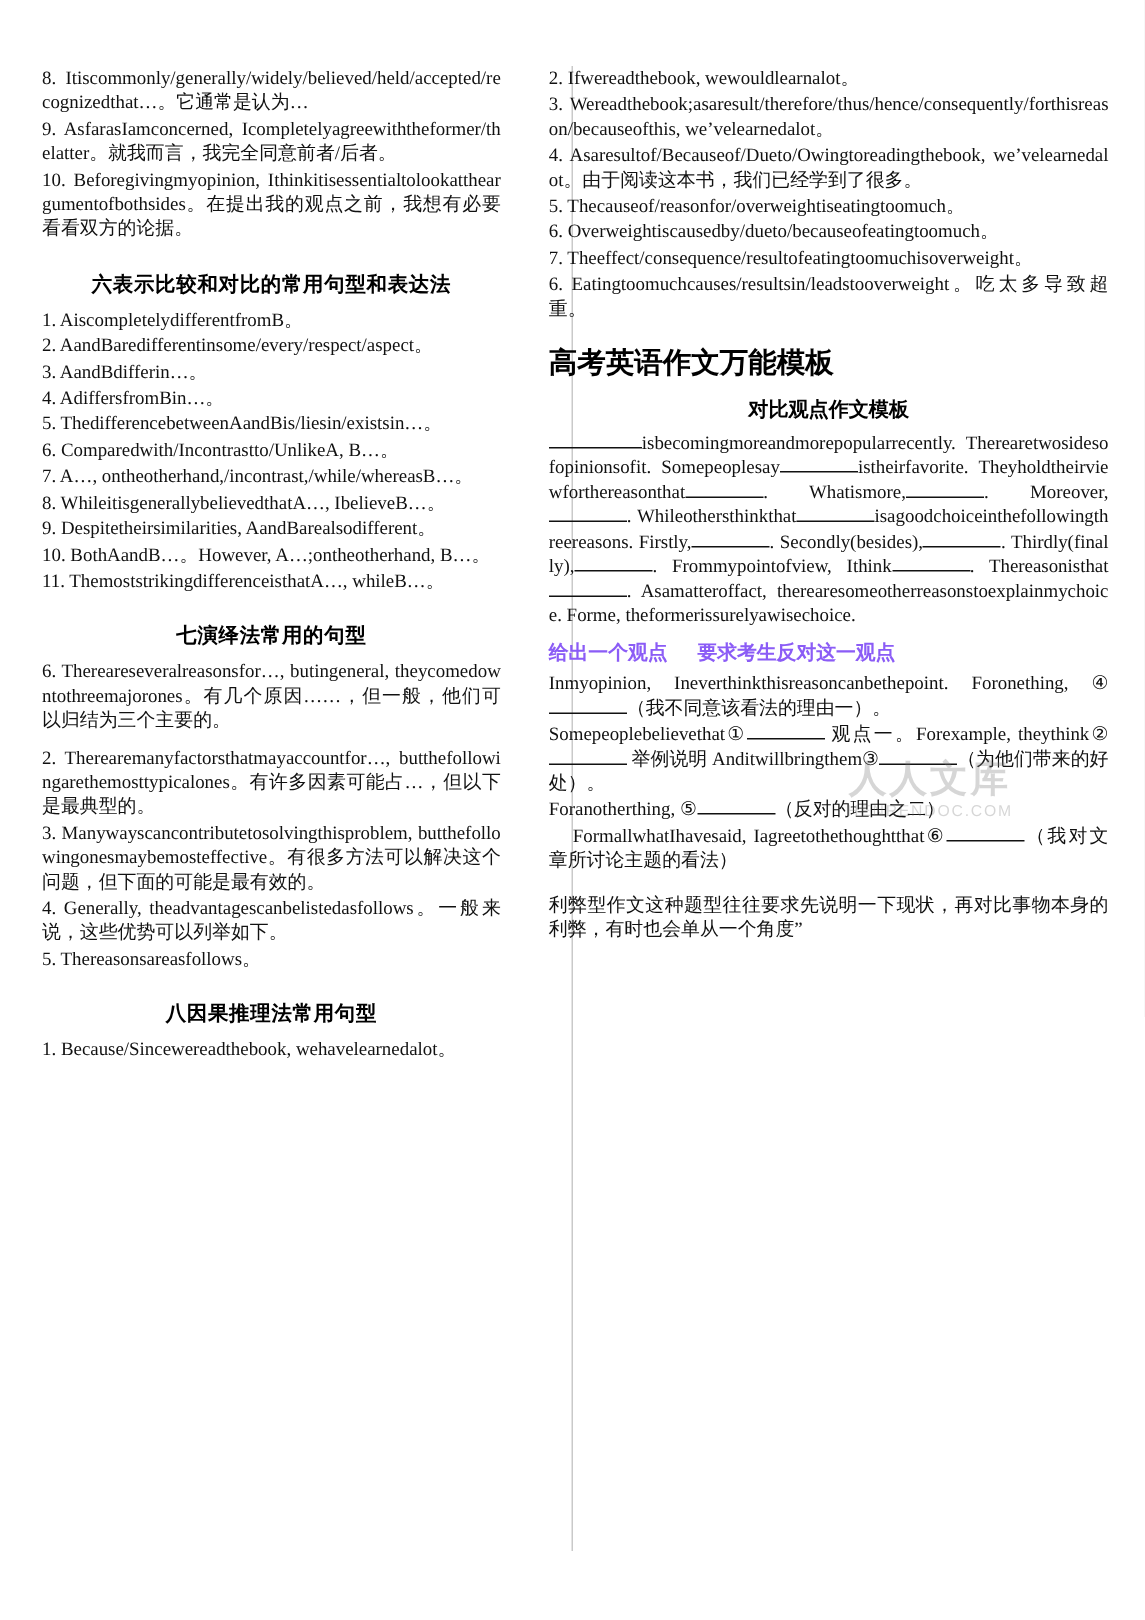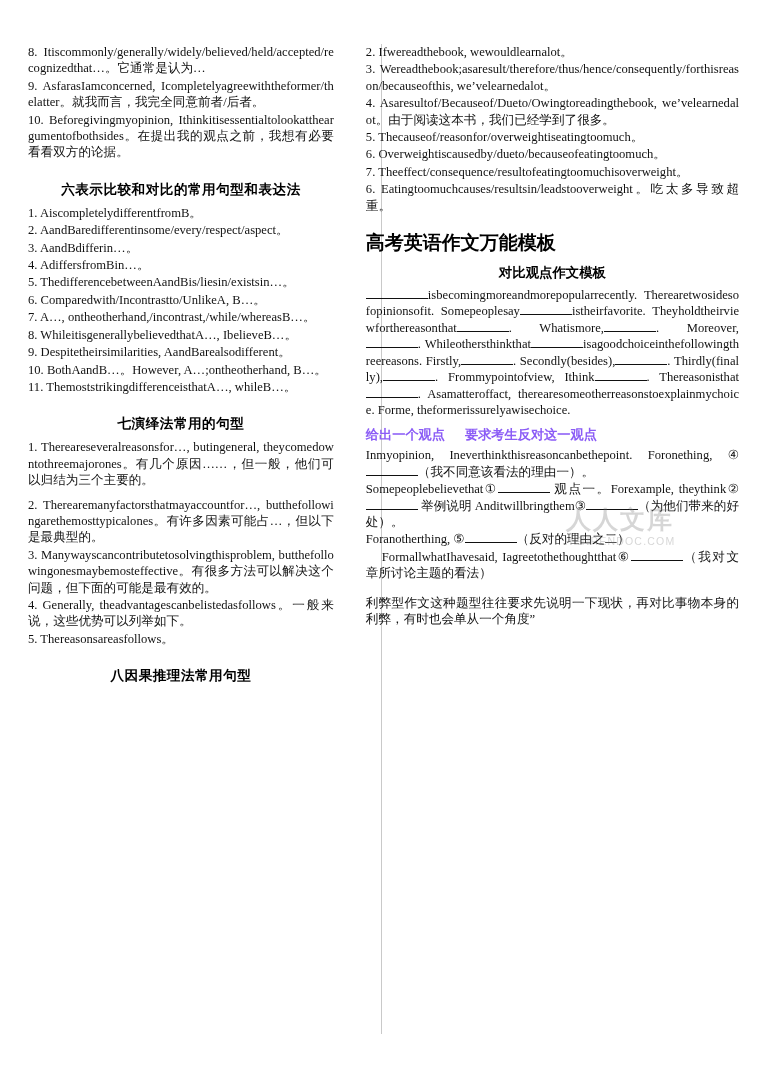--- a/index.html
+++ b/index.html
@@ -154,26 +154,27 @@
       <p class="line">3. AandBdifferin…。</p>
       <p class="line">4. AdiffersfromBin…。</p>
       <p class="line">5. ThedifferencebetweenAandBis/liesin/existsin…。</p>
       <p class="line">6. Comparedwith/Incontrastto/UnlikeA, B…。</p>
       <p class="line">7. A…, ontheotherhand,/incontrast,/while/whereasB…。</p>
       <p class="line">8. WhileitisgenerallybelievedthatA…, IbelieveB…。</p>
       <p class="line">9. Despitetheirsimilarities, AandBarealsodifferent。</p>
       <p class="line">10. BothAandB…。However, A…;ontheotherhand, B…。</p>
       <p class="line">11. ThemoststrikingdifferenceisthatA…, whileB…。</p>
       <h2 class="section">七演绎法常用的句型</h2>
-      <p class="line">1. Thereareseveralreasonsfor…, butingeneral, theycomedowntothreemajorones。有几个原因……，但一般，他们可以归结为三个主要的。</p>
+      <p class="line">6. Thereareseveralreasonsfor…, butingeneral, theycomedowntothreemajorones。有几个原因……，但一般，他们可以归结为三个主要的。</p>
       <p class="line gap">2. Therearemanyfactorsthatmayaccountfor…, butthefollowingarethemosttypicalones。有许多因素可能占…，但以下是最典型的。</p>
       <p class="line">3. Manywayscancontributetosolvingthisproblem, butthefollowingonesmaybemosteffective。有很多方法可以解决这个问题，但下面的可能是最有效的。</p>
       <p class="line">4. Generally, theadvantagescanbelistedasfollows。一般来说，这些优势可以列举如下。</p>
       <p class="line">5. Thereasonsareasfollows。</p>
       <h2 class="section">八因果推理法常用句型</h2>
+      <p class="line">1. Because/Sincewereadthebook, wehavelearnedalot。</p>
     </div>
 
     <div class="col col-right">
       <p class="line">2. Ifwereadthebook, wewouldlearnalot。</p>
       <p class="line">3. Wereadthebook;asaresult/therefore/thus/hence/consequently/forthisreason/becauseofthis, we’velearnedalot。</p>
       <p class="line">4. Asaresultof/Becauseof/Dueto/Owingtoreadingthebook, we’velearnedalot。由于阅读这本书，我们已经学到了很多。</p>
       <p class="line">5. Thecauseof/reasonfor/overweightiseatingtoomuch。</p>
       <p class="line">6. Overweightiscausedby/dueto/becauseofeatingtoomuch。</p>
       <p class="line">7. Theeffect/consequence/resultofeatingtoomuchisoverweight。</p>
       <p class="line">6. Eatingtoomuchcauses/resultsin/leadstooverweight。吃太多导致超重。</p>

